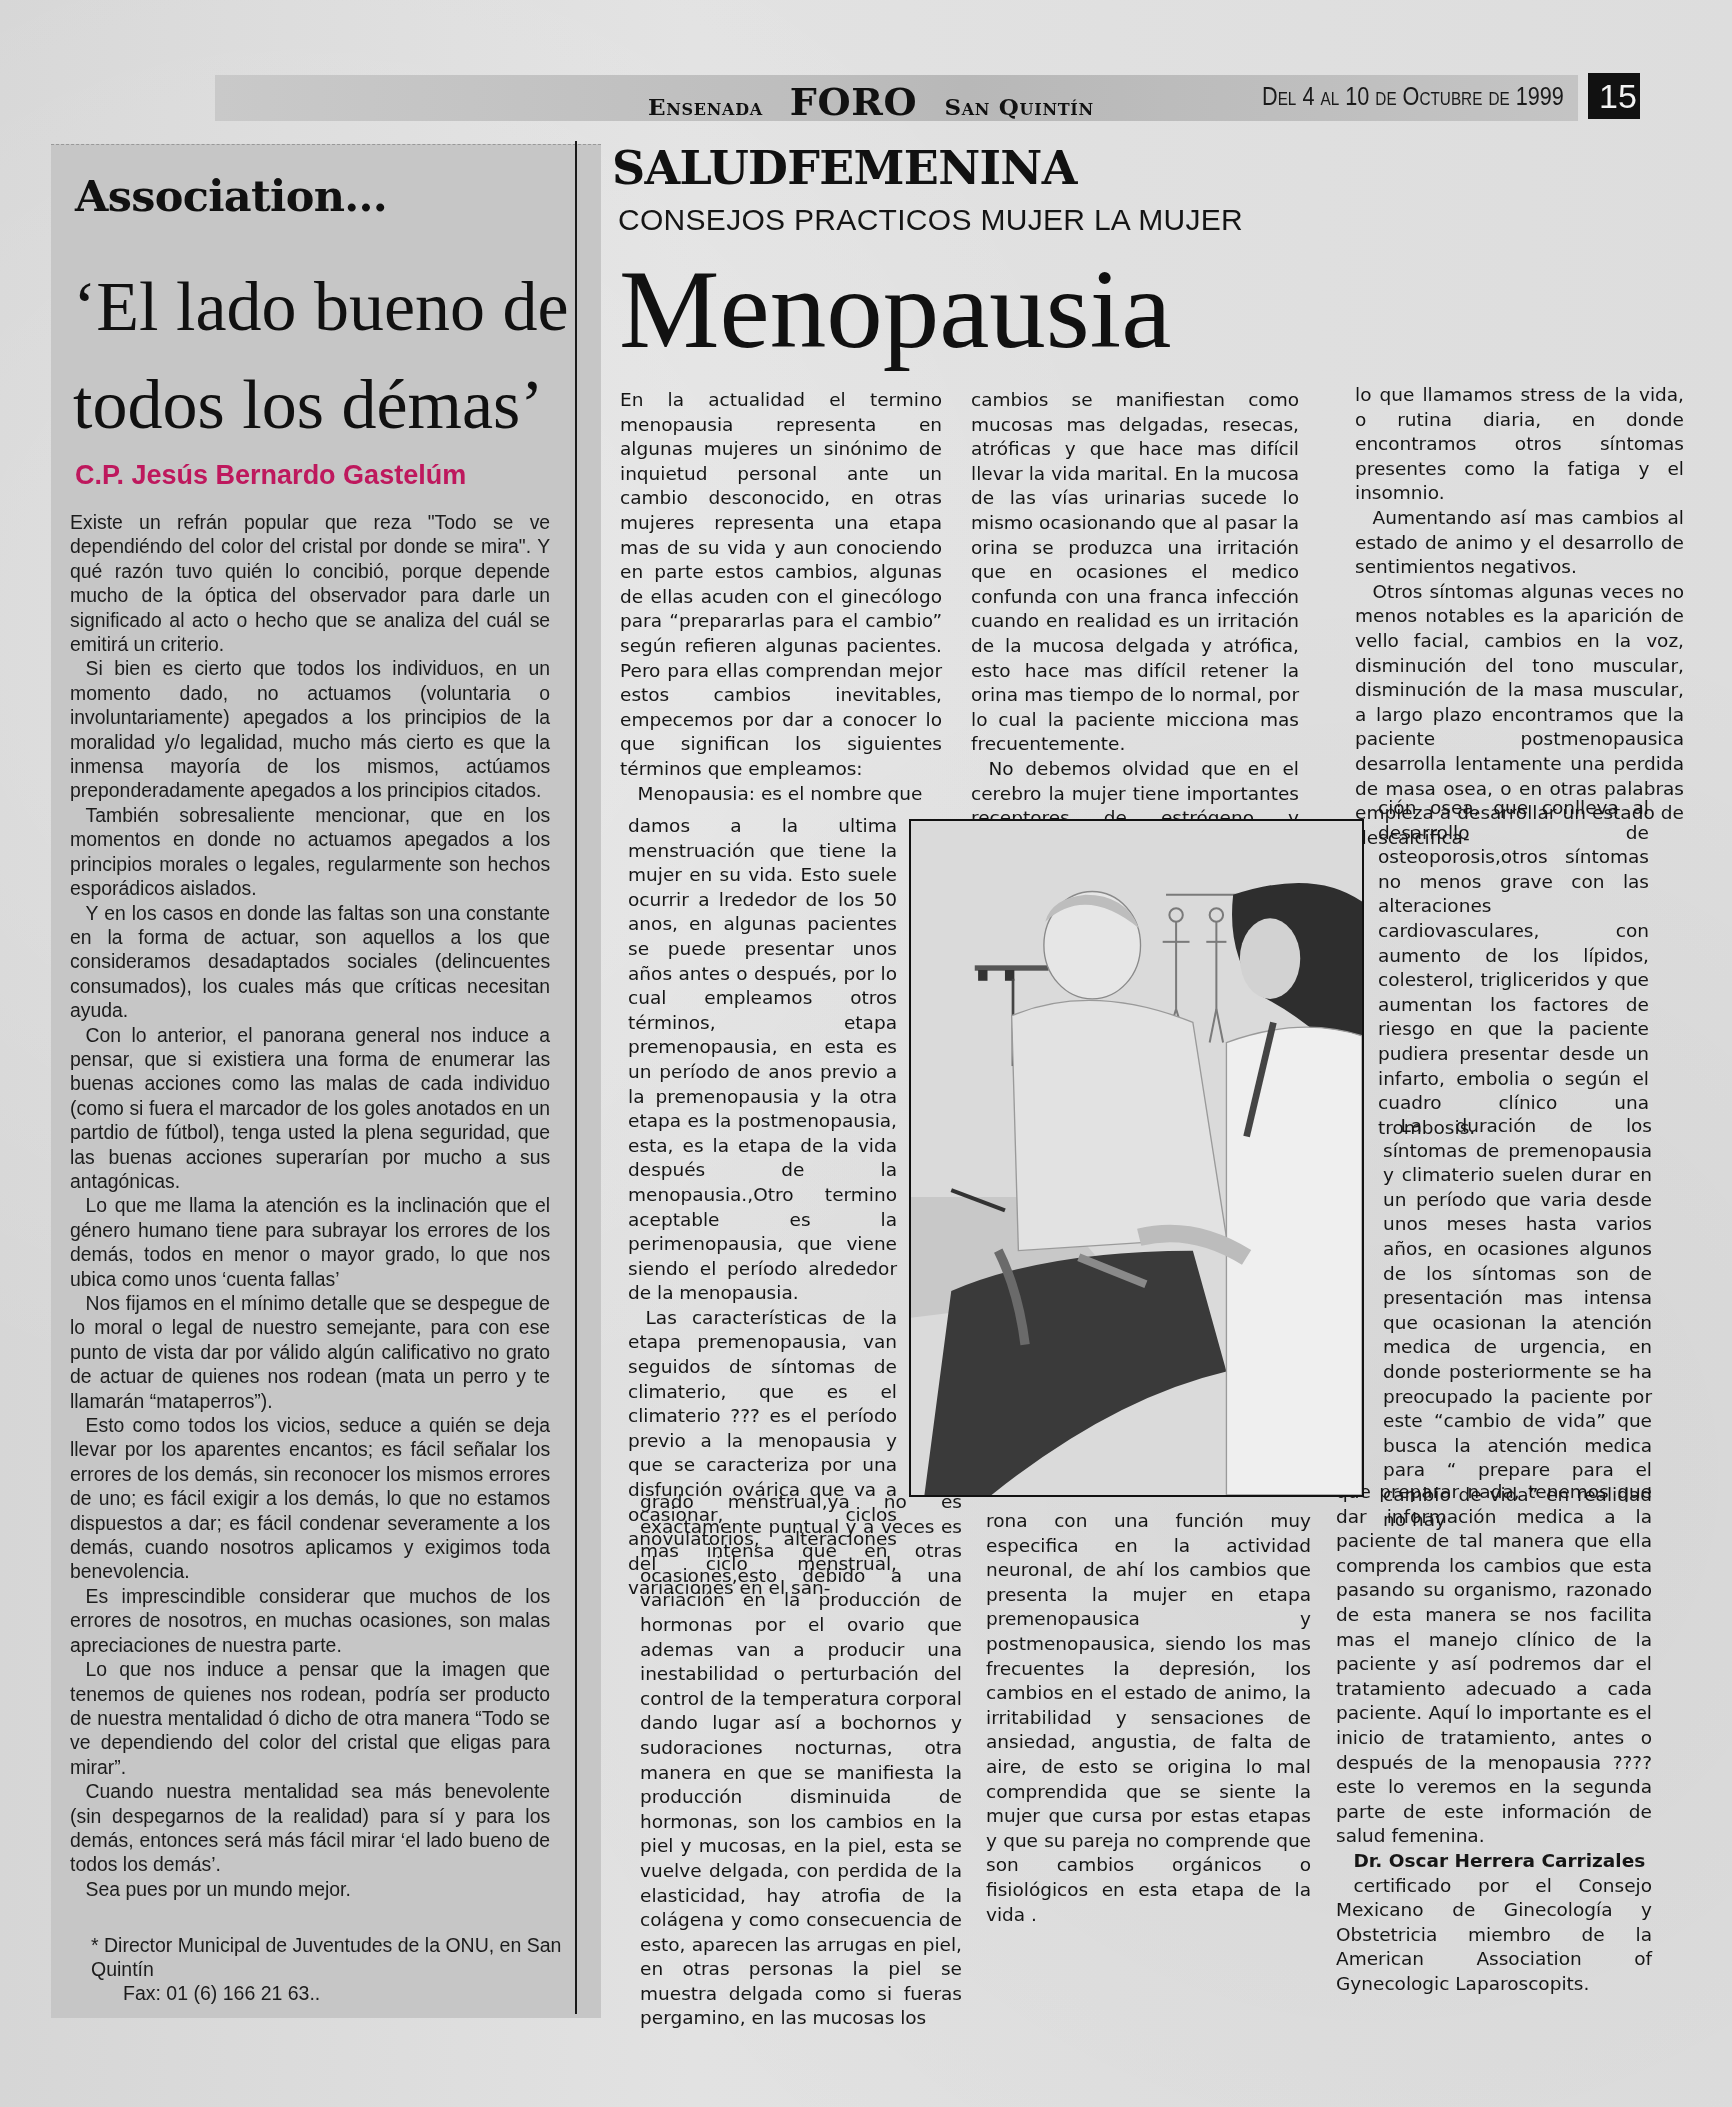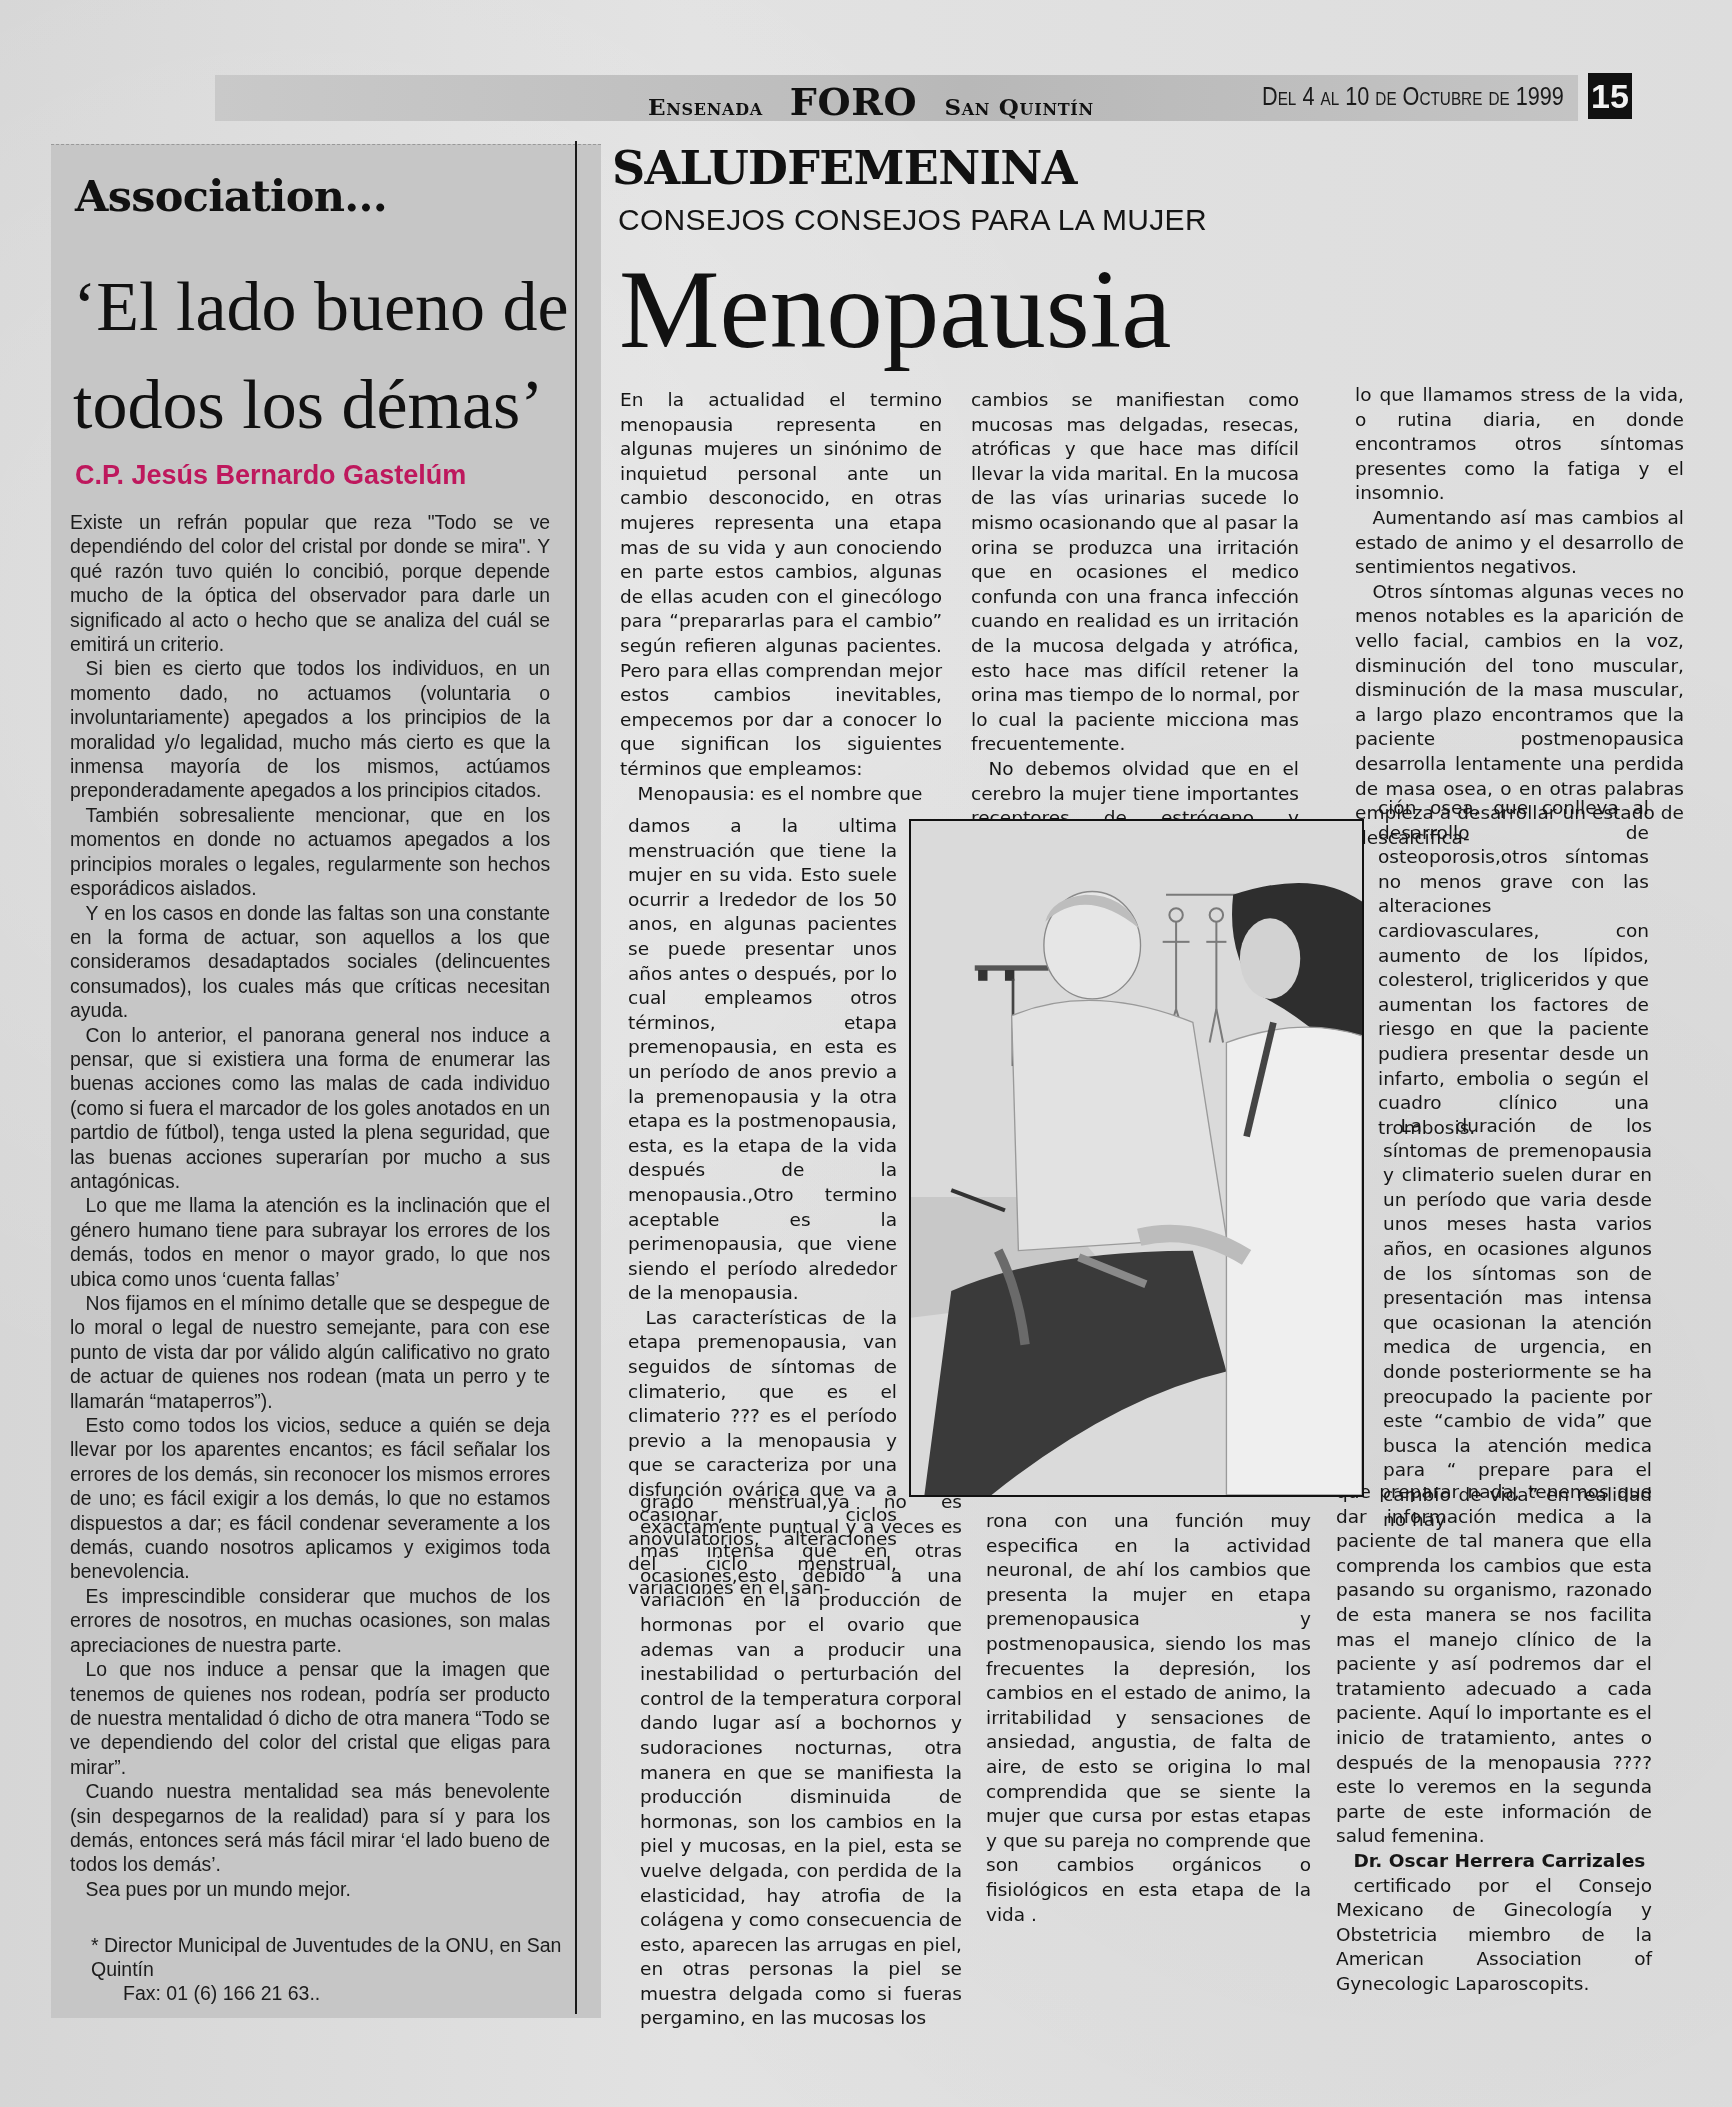--- a/index.html
+++ b/index.html
@@ -31,21 +31,21 @@
   }
   .mh-ensenada, .mh-sanquintin { font-size: 23px; font-variant: small-caps; letter-spacing: 0.7px; }
   .mh-foro { font-size: 38px; font-weight: 700; letter-spacing: 0.7px; }
   .masthead-date {
     left: 1262px; top: 82px; font-size: 25.5px; font-variant: small-caps;
     font-family: "Liberation Sans Narrow", "Liberation Sans", sans-serif; transform: scaleX(0.85);
     transform-origin: left center; color: #1a1a1a;
   }
   .page-number {
     left: 1588px; top: 73px; width: 44px; height: 46px; background: #111; color: #f2f2f2;
-    font-size: 34px; font-weight: bold; text-align: center; line-height: 46px;
+    font-size: 34px; font-weight: normal; text-align: center; line-height: 46px; padding-left: 8px;
   }
 
   
   .left-box {
     left: 51px; top: 144px; width: 550px; height: 1873px;
     background: #c6c6c6;
     border-top: 0.7px dashed #999;
   }
   .column-rule {
     left: 575px; top: 141px; width: 2px; height: 1873px; background: #1a1a1a;
@@ -153,21 +153,21 @@
   <p>Cuando nuestra mentalidad sea más benevolente (sin despegarnos de la realidad) para sí y para los demás, entonces será más fácil mirar  ‘el lado bueno de todos los demás’.</p>
   <p>Sea pues por un mundo mejor.</p>
 </div>
 
 <div class="abs op-footnote">
   <span>* Director Municipal de Juventudes de la ONU, en San Quintín</span>
   <span class="fax">Fax: 01 (6) 166 21 63..</span>
 </div>
 
 <div class="abs sec-title">SALUDFEMENINA</div>
-<div class="abs sec-subtitle">CONSEJOS CONSEJOS PARA LA  MUJER</div>
+<div class="abs sec-subtitle">CONSEJOS PRACTICOS MUJER LA  MUJER</div>
 <div class="abs art-headline">Menopausia</div>
 
 <div class="abs col col1a">
   <p class="noindent">En la actualidad  el termino menopausia  representa  en algunas mujeres un sinónimo de inquietud personal  ante un cambio desconocido,  en otras mujeres  representa una etapa  mas de su vida  y aun conociendo en parte estos cambios, algunas de ellas acuden  con el ginecólogo  para “prepararlas para el cambio”  según refieren algunas pacientes. Pero para  ellas comprendan mejor  estos  cambios inevitables, empecemos por  dar a conocer  lo que significan los siguientes  términos que empleamos:</p>
   <p>Menopausia: es el  nombre que</p>
 </div>
 <div class="abs col col1b">
   <p class="noindent">damos a la ultima menstruación que tiene la mujer en su vida.  Esto suele ocurrir  a lrededor de los 50 anos, en algunas pacientes se puede presentar unos  años antes o  después,  por  lo  cual empleamos otros términos, etapa  premenopausia,  en esta es un período  de anos previo a la premenopausia  y la otra etapa es la postmenopausia, esta, es la etapa de la vida después de la  menopausia.,Otro termino aceptable es la perimenopausia, que viene siendo el período alrededor de la menopausia.</p>
   <p>Las características de la etapa  premenopausia, van seguidos de síntomas de climaterio,  que  es el climaterio ??? es el período previo a la menopausia   y que se caracteriza por  una disfunción ovárica  que va a ocasionar,  ciclos  anovulatorios, alteraciones del ciclo menstrual, variaciones en el san-</p>
 </div>

